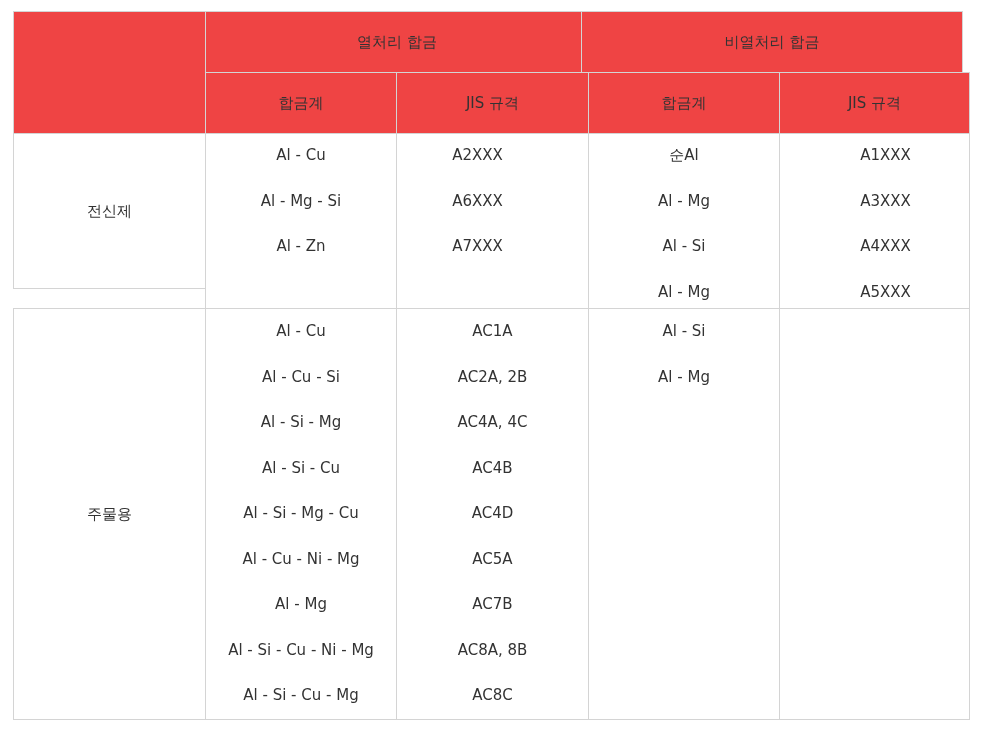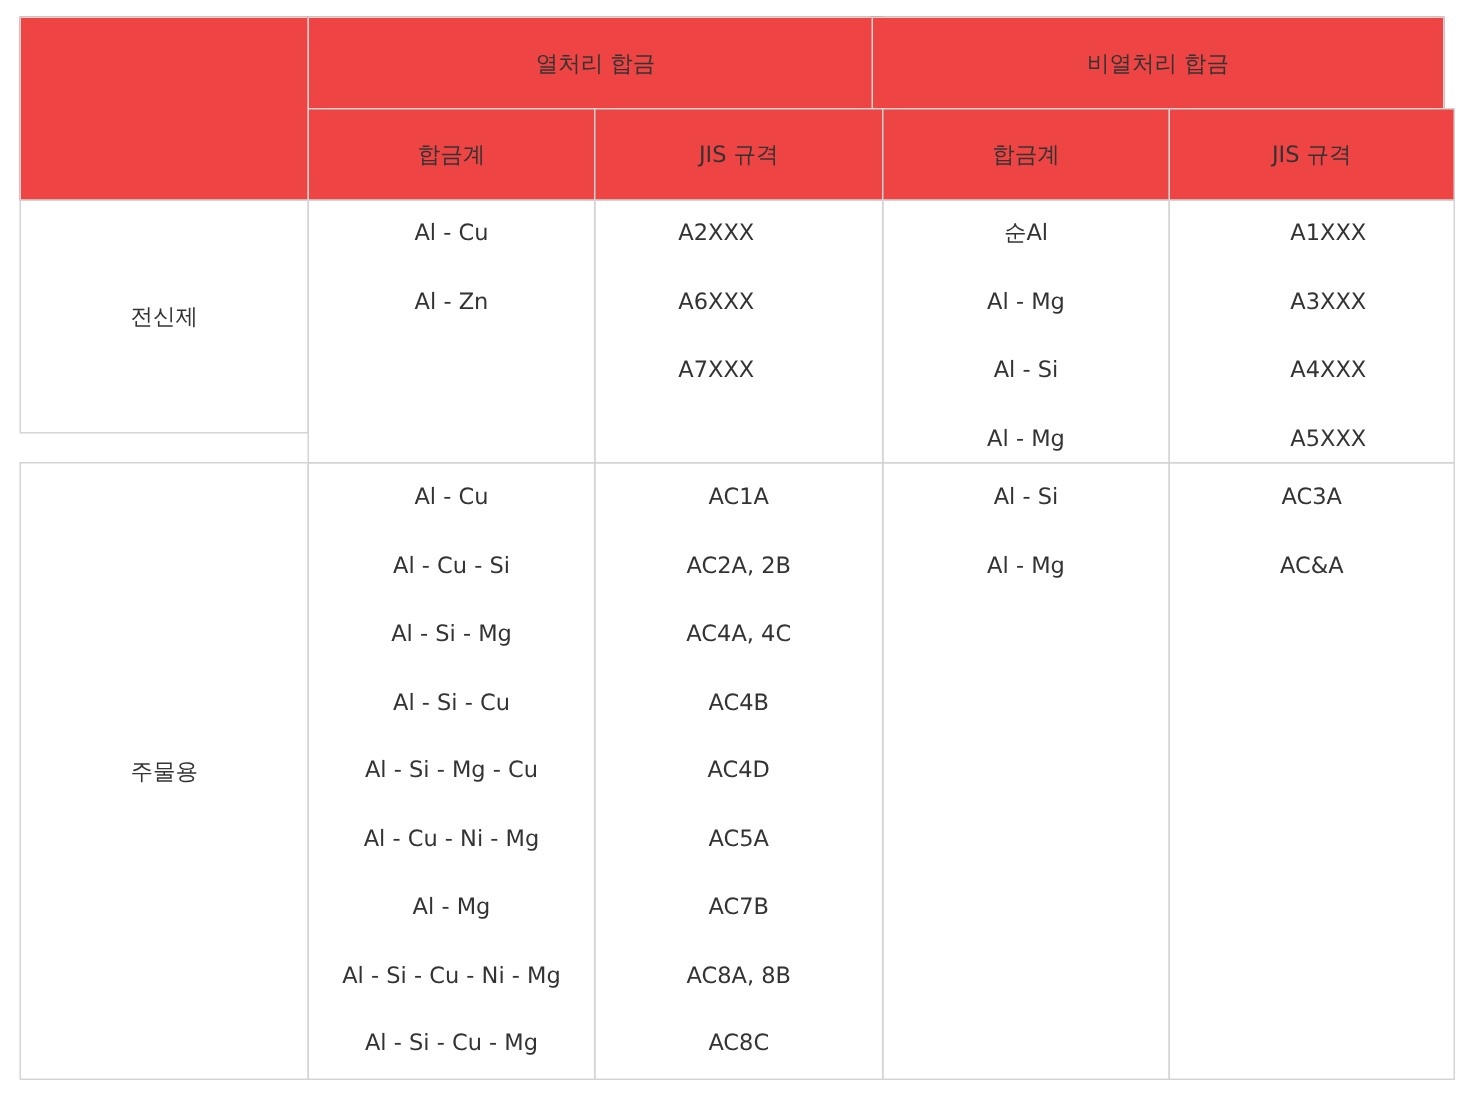--- a/index.html
+++ b/index.html
@@ -24,20 +24,21 @@
   <div class="cell hdr" style="left:766px;top:61px;width:191px;height:62px;">JIS 규격</div>
 
   <div class="cell" style="left:0;top:122px;width:193px;height:156px;">전신제</div>
   <div class="cell" style="left:192px;top:122px;width:192px;height:176px;"></div>
   <div class="cell" style="left:383px;top:122px;width:193px;height:176px;"></div>
   <div class="cell" style="left:575px;top:122px;width:192px;height:176px;"></div>
   <div class="cell" style="left:766px;top:122px;width:191px;height:176px;"></div>
 
   <div class="stack" style="left:192px;top:133px;width:192px;">
     <span>Al - Cu</span>
+    <span>Al - Mg - Si</span>
     <span>Al - Zn</span>
   </div>
   <div class="stack" style="left:383px;top:133px;width:163px;">
     <span>A2XXX</span>
     <span>A6XXX</span>
     <span>A7XXX</span>
   </div>
   <div class="stack" style="left:575px;top:133px;width:192px;">
     <span>순Al</span>
     <span>Al - Mg</span>
@@ -76,17 +77,13 @@
     <span>AC4D</span>
     <span>AC5A</span>
     <span>AC7B</span>
     <span>AC8A, 8B</span>
     <span>AC8C</span>
   </div>
   <div class="stack" style="left:575px;top:309px;width:192px;">
     <span>Al - Si</span>
     <span>Al - Mg</span>
   </div>
-  <div class="stack" style="left:766px;top:309px;width:191px;">
-    <span>AC3A</span>
-    <span>AC&amp;A</span>
-  </div>
 </div>
 
 </body></html>

